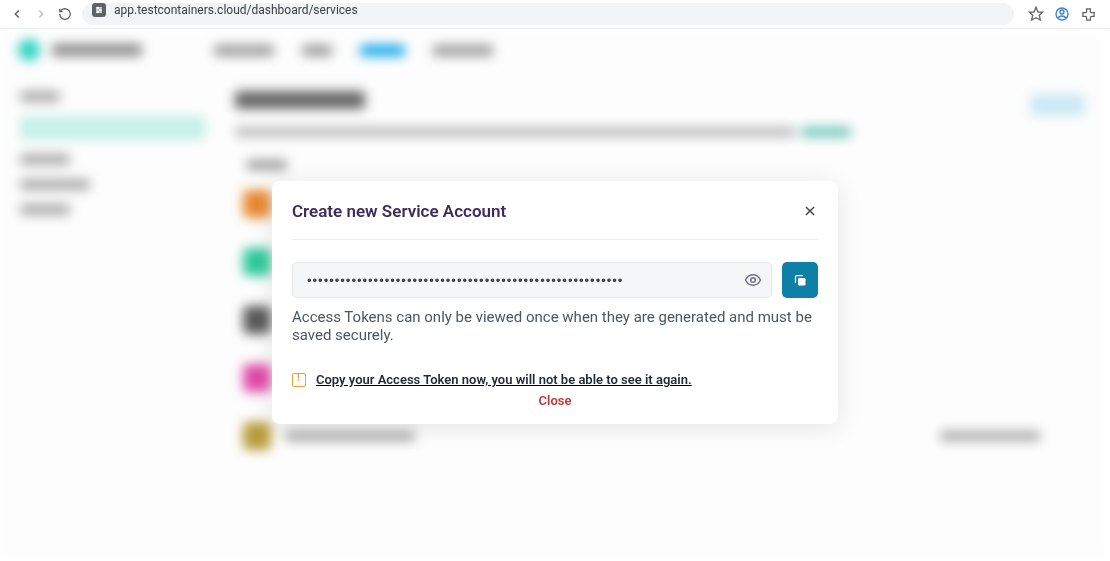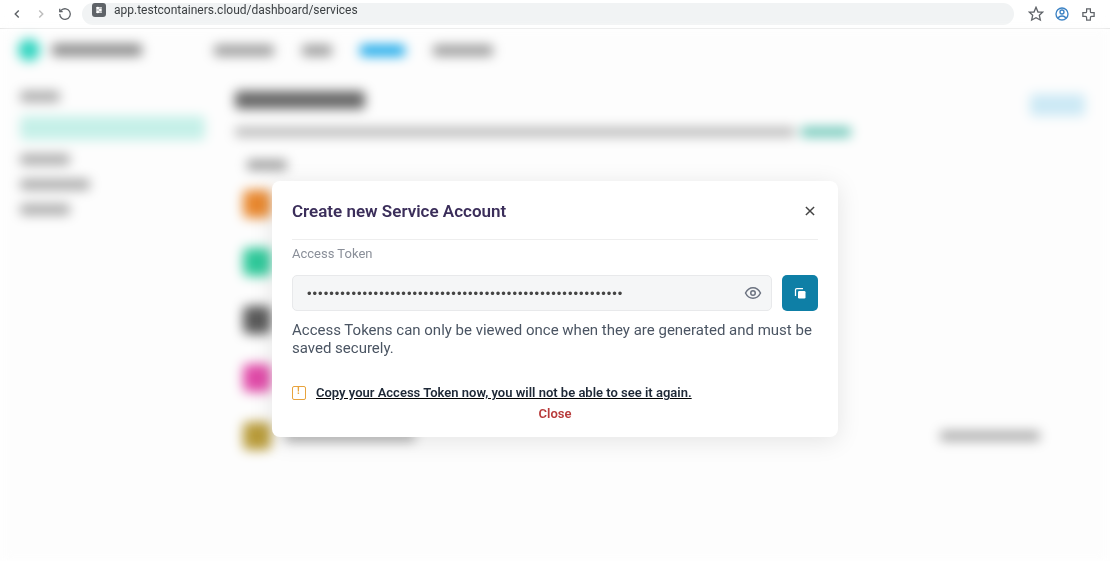--- a/index.html
+++ b/index.html
@@ -237,21 +237,21 @@
       box-shadow: 0 4px 24px rgba(0,0,0,0.1);
       padding: 20px 20px 16px 20px;
       pointer-events: auto;
     }
     .modal-header {
       display: flex;
       justify-content: space-between;
       align-items: center;
       padding-bottom: 18px;
       border-bottom: 1px solid #eee;
-      margin-bottom: 6px;
+      margin-bottom: 22px;
     }
     .modal-title {
       font-size: 17px;
       font-weight: 600;
       color: #3b2e5a;
     }
     .close-x {
       width: 16px;
       height: 16px;
       color: #444;
@@ -483,21 +483,20 @@
       <div class="modal-title">Create new Service Account</div>
       <div class="close-x">
         <svg width="14" height="14" viewBox="0 0 24 24" fill="none" stroke="currentColor" stroke-width="2.5">
             <line x1="5" y1="5" x2="19" y2="19"></line>
             <line x1="19" y1="5" x2="5" y2="19"></line>
           </svg>
       </div>
     </div>
     
     
-    <div class="label">Access Token</div>
     
     <div class="token-row">
       <div class="token-input-wrap">
         <input class="token-input" type="text" readonly="" value="•••••••••••••••••••••••••••••••••••••••••••••••••••••••••" style="">
         <div class="eye-btn">
           <svg width="18" height="18" viewBox="0 0 24 24" fill="none" stroke="currentColor" stroke-width="2">
               <path d="M2 12s3.5-7 10-7 10 7 10 7-3.5 7-10 7S2 12 2 12z"></path>
               <circle cx="12" cy="12" r="3"></circle>
             </svg>
         </div>

